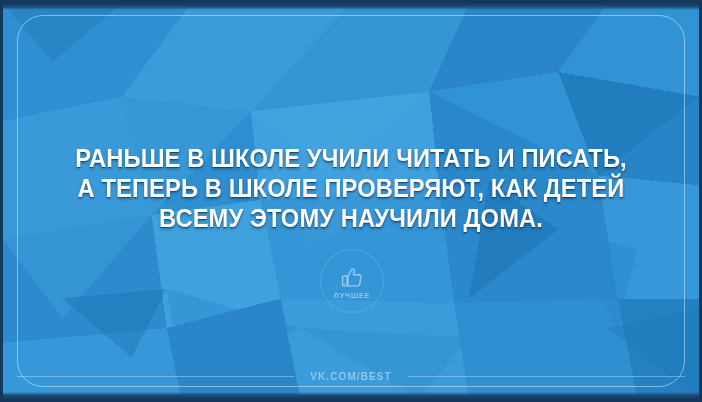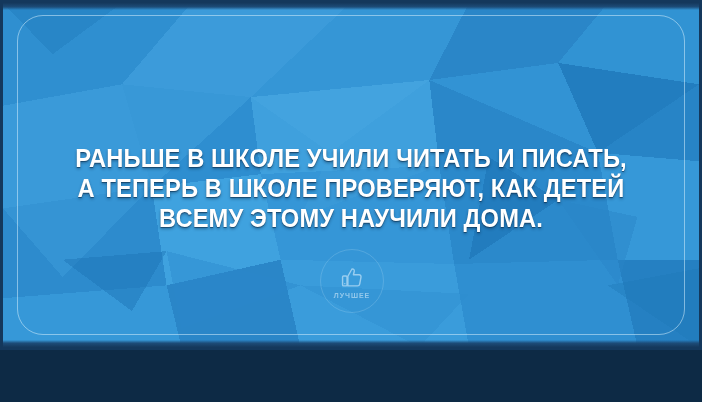--- a/index.html
+++ b/index.html
@@ -7,21 +7,21 @@
     padding: 0;
     background: #0d2a45;
   }
   body {
     font-family: "Liberation Sans", sans-serif;
   }
 
   #card {
     position: relative;
     width: 702px;
-    height: 350px;
+    height: 402px;
     overflow: hidden;
     background: #2f92d2;
     box-sizing: border-box;
     border: 3px solid #14385c;
   }
 
   
   #poly-bg {
     position: absolute;
     inset: 0;
@@ -200,14 +200,19 @@
 
   <div id="best-watermark">
     <svg viewBox="0 0 24 24">
       <path d="M8.2 10.4 L11.4 4.6 C11.7 3.9 12.5 3.6 13.2 3.9 C13.9 4.2 14.3 5.0 14.1 5.8 L13.3 9.0 L18.6 9.0 C19.7 9.0 20.5 10.0 20.3 11.1 L19.1 17.6 C18.9 18.6 18.1 19.3 17.1 19.3 L8.2 19.3 Z" fill="none" stroke="rgba(228,244,255,0.9)" stroke-width="1.3" stroke-linejoin="round"></path>
       <rect x="3.3" y="10.2" width="4.1" height="9.1" rx="0.9" fill="none" stroke="rgba(228,244,255,0.9)" stroke-width="1.3"></rect>
       <circle cx="5.35" cy="17.2" r="0.65" fill="rgba(228,244,255,0.9)"></circle>
     </svg>
     <div id="best-watermark-label">ЛУЧШЕЕ</div>
   </div>
 
+  <div id="footer">
+    <div class="footer-rule"></div>
+    <div id="footer-url">VK.COM/BEST</div>
+    <div class="footer-rule"></div>
+  </div>
 
 </div>
 
 </body></html>

